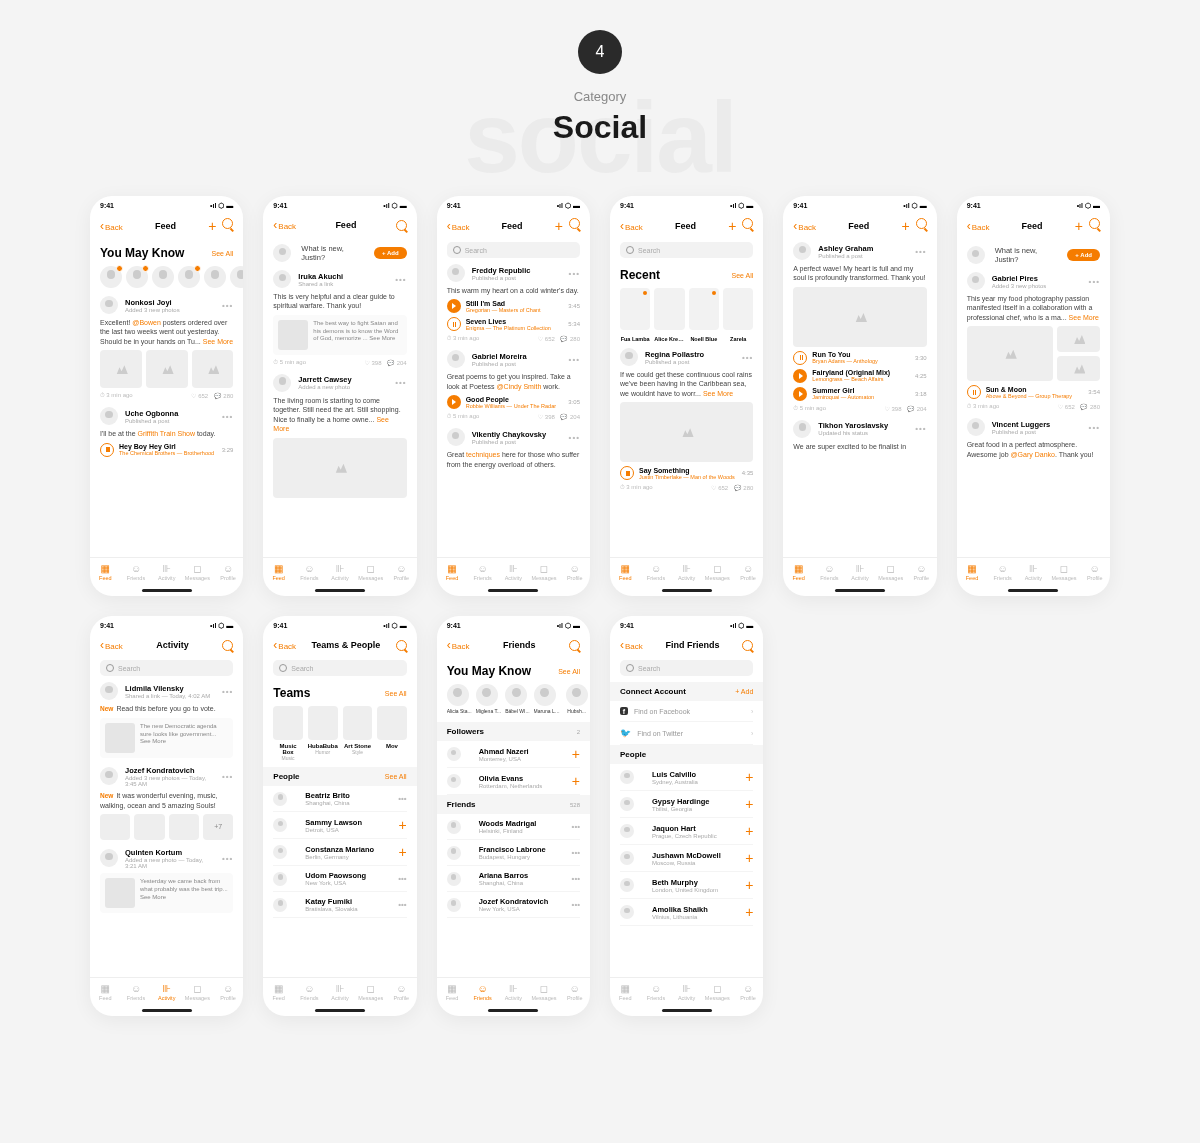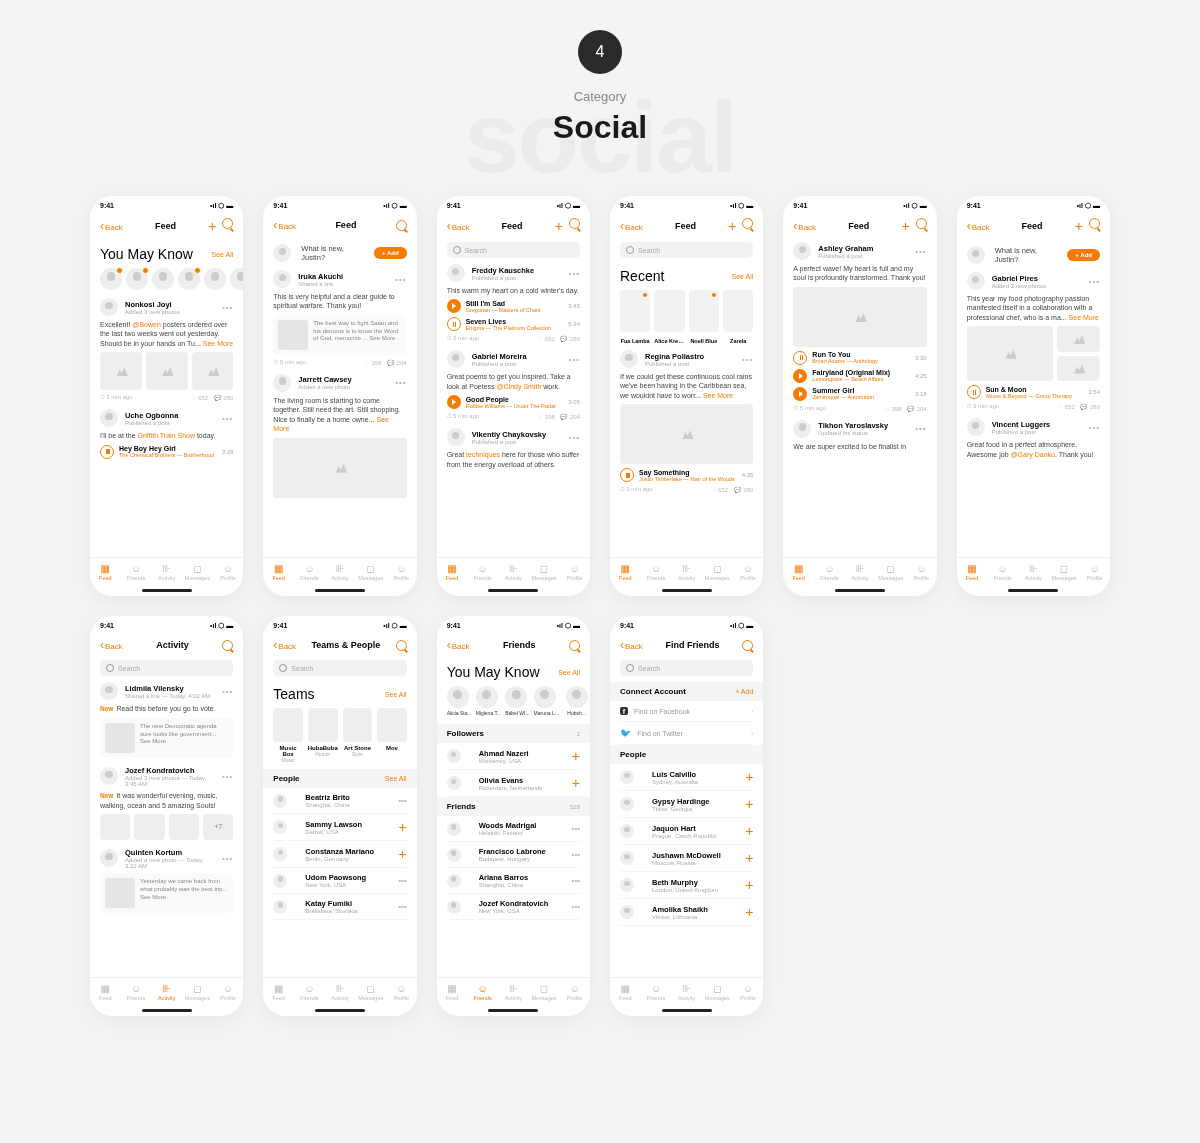--- a/index.html
+++ b/index.html
@@ -18,21 +18,21 @@
 .navbar .back::before{content:"‹";font-size:12px;margin-right:1px}
 .navbar .ntitle{font-weight:700;font-size:9px}
 .navbar .actions{display:flex;gap:6px}
 .icon-plus{color:#f57c00;font-size:14px;font-weight:300}
 .icon-search{width:11px;height:11px;border:1.5px solid #f57c00;border-radius:50%;position:relative}
 .icon-search::after{content:"";position:absolute;width:4px;height:1.5px;background:#f57c00;bottom:-2px;right:-2px;transform:rotate(45deg)}
 .searchbar{margin:0 10px 6px;background:#f2f2f2;border-radius:5px;padding:4px 6px;font-size:7px;color:#aaa;display:flex;align-items:center;gap:4px}
 .searchbar::before{content:"";width:6px;height:6px;border:1px solid #999;border-radius:50%;position:relative}
 .content{flex:1;overflow:hidden;padding:0 10px}
 .sect-head{display:flex;justify-content:space-between;align-items:center;margin:4px 0 6px}
-.sect-head .st{font-weight:400;font-size:14px}
+.sect-head .st{font-weight:700;font-size:12px}
 .sect-head .sa{color:#f57c00;font-size:7px}
 .avatar-row{display:flex;gap:4px;margin-bottom:8px}
 .av{width:22px;height:22px;border-radius:50%;background:#eee;flex-shrink:0;position:relative;display:flex;align-items:center;justify-content:center}
 .av.sm{width:18px;height:18px}
 .av.tiny{width:14px;height:14px}
 .av::after{content:"";width:40%;height:40%;background:#ccc;border-radius:50%;position:absolute;top:20%}
 .av.dot::before{content:"";position:absolute;top:-1px;right:-1px;width:5px;height:5px;background:#f57c00;border-radius:50%;border:1px solid #fff}
 .av-name{font-size:5px;text-align:center;margin-top:2px;color:#333;white-space:nowrap;overflow:hidden;text-overflow:ellipsis;max-width:28px}
 .post{margin-bottom:8px}
 .post-head{display:flex;align-items:center;gap:7px;margin-bottom:4px}
@@ -274,21 +274,21 @@
         </span>
       </div>
   <div class="searchbar">
         <span>Search</span>
       </div>
   <div class="content">
     <div class="post">
       <div class="post-head">
             <div class="av sm"></div>
             <div class="ph-txt">
-              <div class="ph-name">Freddy Kauschke</div>
+              <div class="ph-name">Freddy Republic</div>
               <div class="ph-sub">Published a post</div>
             </div>
             <div class="dots">•••</div>
           </div>
       <div class="post-body">This warm my heart on a cold winter's day.</div>
       <div class="track">
             <div class="play-btn"></div>
             <div class="track-txt">
               <div class="tn">Still I'm Sad</div>
               <div class="ta">Gregorian — Masters of Chant</div>

